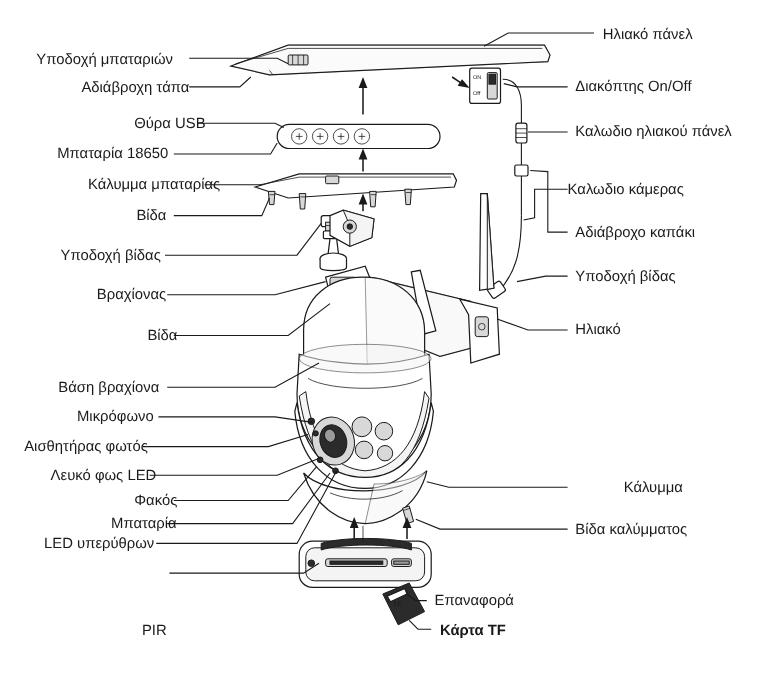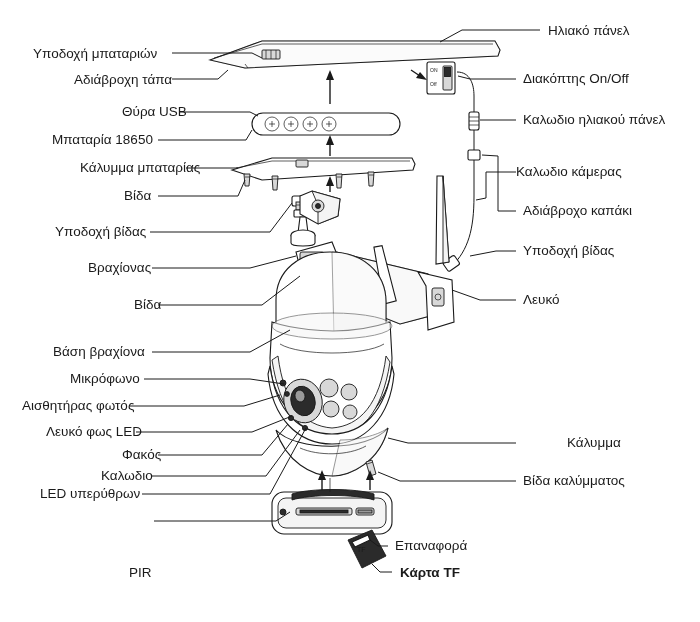--- a/index.html
+++ b/index.html
@@ -235,30 +235,30 @@
   <div class="lbl r" style="left:80px;top:161px;">Κάλυμμα μπαταρίας</div>
   <div class="lbl r" style="left:124px;top:189px;">Βίδα</div>
   <div class="lbl r" style="left:55px;top:225px;">Υποδοχή βίδας</div>
   <div class="lbl r" style="left:88px;top:261px;">Βραχίονας</div>
   <div class="lbl r" style="left:134px;top:298px;">Βίδα</div>
   <div class="lbl r" style="left:53px;top:345px;">Βάση βραχίονα</div>
   <div class="lbl r" style="left:70px;top:372px;">Μικρόφωνο</div>
   <div class="lbl r" style="left:22px;top:399px;">Αισθητήρας φωτός</div>
   <div class="lbl r" style="left:46px;top:425px;">Λευκό φως LED</div>
   <div class="lbl r" style="left:122px;top:448px;text-align:center;">Φακός</div>
-  <div class="lbl r" style="left:101px;top:469px;">Καλωδιο</div>
+  <div class="lbl r" style="left:101px;top:469px;">Μπαταρία</div>
   <div class="lbl r" style="left:40px;top:487px;">LED υπερύθρων</div>
   <div class="lbl r" style="left:129px;top:540px;margin-top:26px;">PIR</div>
 
   <div class="lbl" style="left:548px;top:24px;">Ηλιακό πάνελ</div>
   <div class="lbl" style="left:523px;top:72px;">Διακόπτης On/Off</div>
   <div class="lbl" style="left:523px;top:113px;">Καλωδιο ηλιακού πάνελ</div>
   <div class="lbl" style="left:516px;top:165px;">Καλωδιο κάμερας</div>
   <div class="lbl" style="left:523px;top:204px;">Αδιάβροχο καπάκι</div>
   <div class="lbl" style="left:523px;top:244px;">Υποδοχή βίδας</div>
-  <div class="lbl" style="left:523px;top:293px;">Λευκό</div>
+  <div class="lbl" style="left:523px;top:293px;">Ηλιακό</div>
   <div class="lbl" style="left:523px;top:436px;margin-left:44px;">Κάλυμμα</div>
   <div class="lbl" style="left:523px;top:474px;">Βίδα καλύμματος</div>
 
   <div class="lbl" style="left:395px;top:539px;">Επαναφορά</div>
   <div class="lbl" style="left:400px;top:566px;font-weight:bold;">Κάρτα TF</div>
 
 </div>
 
 </body></html>

